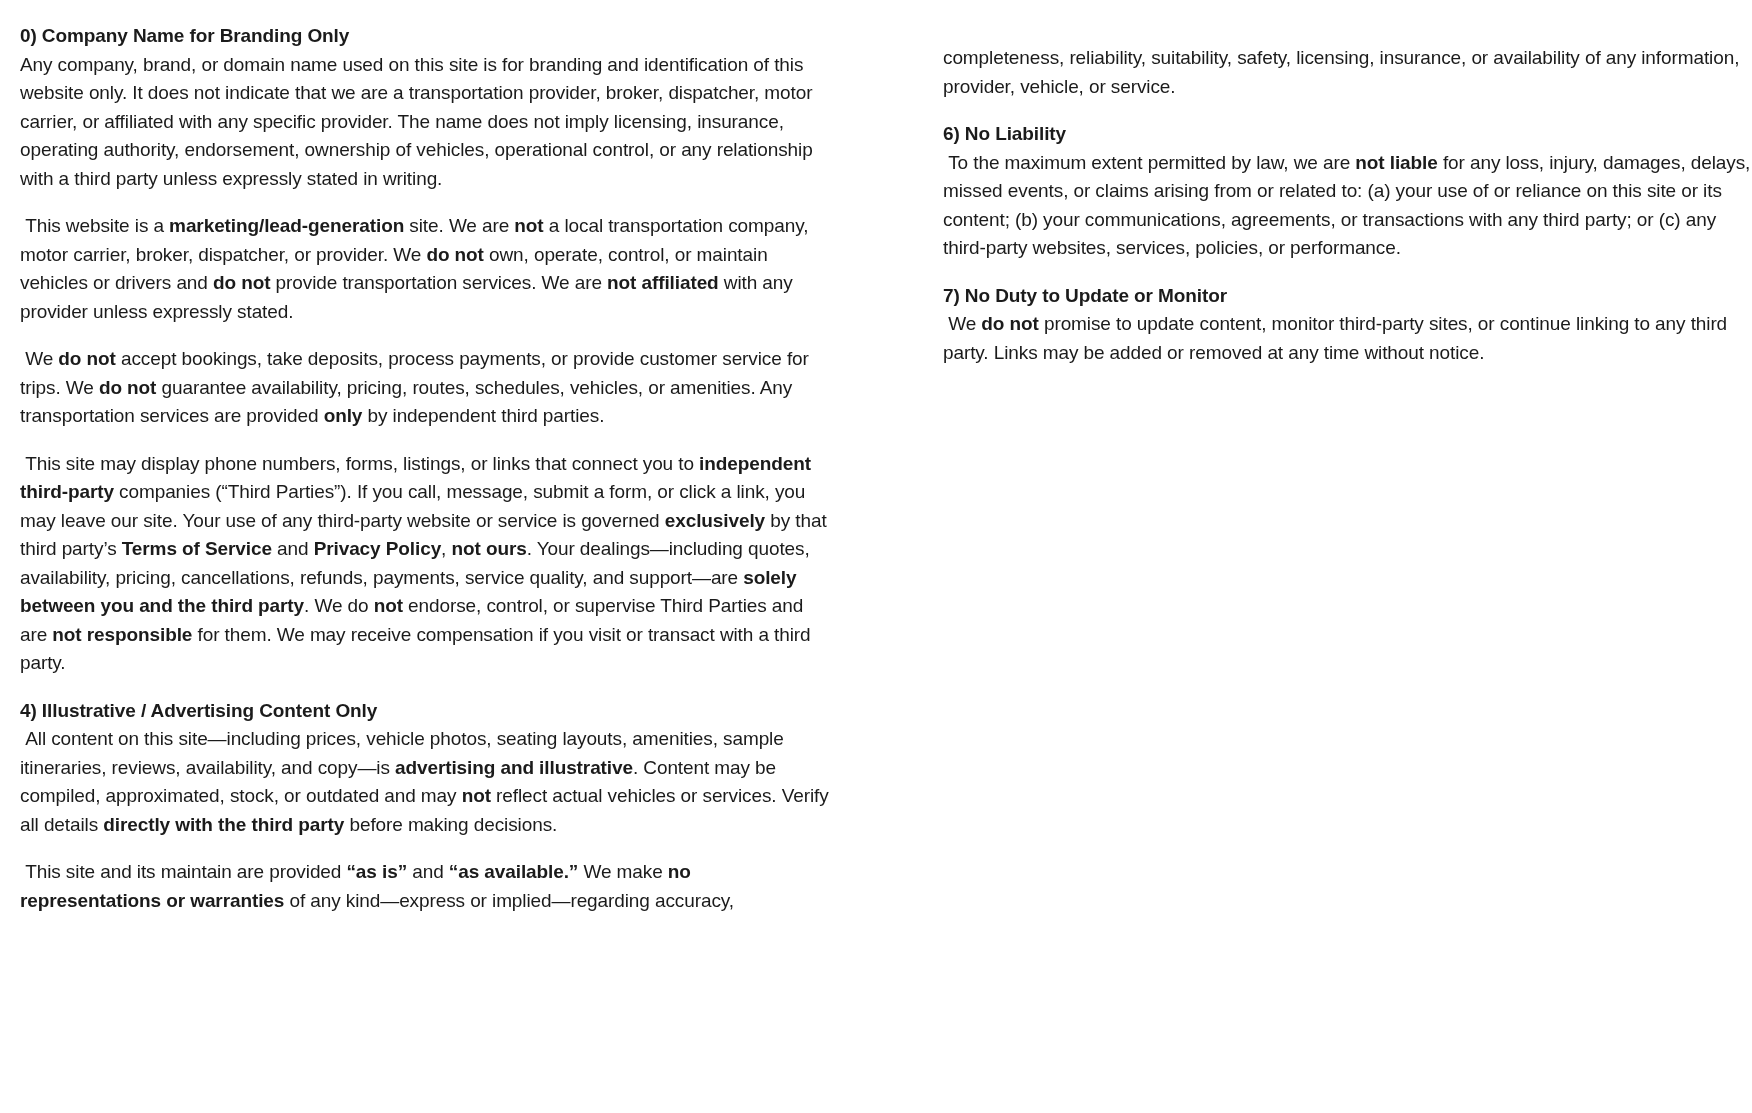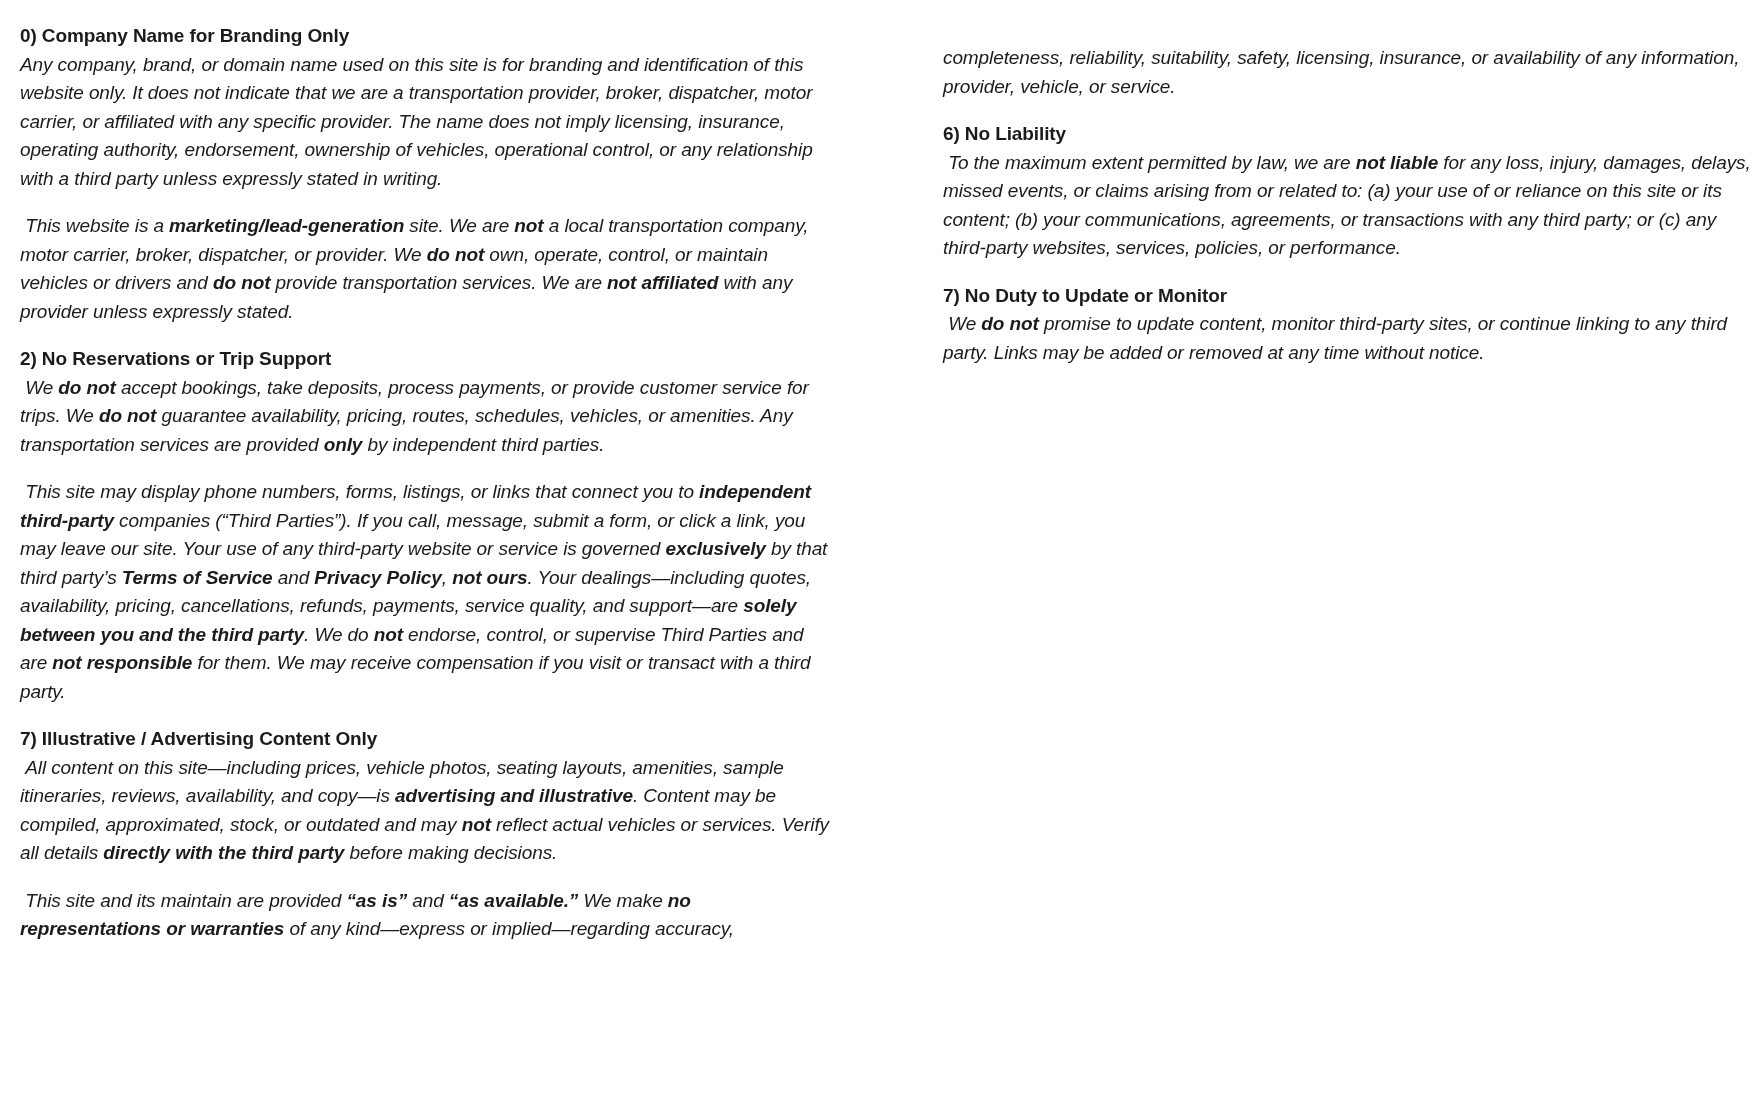--- a/index.html
+++ b/index.html
@@ -32,47 +32,45 @@
     padding-top: 22px;
   }
   .sec {
     margin: 0 0 19px 0;
   }
   .sec-heading {
     font-weight: 700;
   }
   .sec-body {
     white-space: pre-wrap; 
-    font-style: italic;
   }
   .b {
     font-weight: 700;
   }
 </style>
 </head>
 <body style="background: rgb(255, 255, 255); color: rgb(27, 27, 27);">
 
 <main class="page">
   <div class="col">
       <section class="sec">
         <div class="sec-heading">0) Company Name for Branding Only</div>
         <div class="sec-body"><span>Any company, brand, or domain name used on this site is for branding and identification of this website only. It does not indicate that we are a transportation provider, broker, dispatcher, motor carrier, or affiliated with any specific provider. The name does not imply licensing, insurance, operating authority, endorsement, ownership of vehicles, operational control, or any relationship with a third party unless expressly stated in writing.</span></div>
       </section>
       <section class="sec">
         <div class="sec-body"><span> This website is a </span><span class="b">marketing/lead-generation</span><span> site. We are </span><span class="b">not</span><span> a local transportation company, motor carrier, broker, dispatcher, or provider. We </span><span class="b">do not</span><span> own, operate, control, or maintain vehicles or drivers and </span><span class="b">do not</span><span> provide transportation services. We are </span><span class="b">not affiliated</span><span> with any provider unless expressly stated.</span></div>
       </section>
       <section class="sec">
-        <div class="sec-heading">2) No Reservations or Trip Support</div>
         <div class="sec-body"><span> We </span><span class="b">do not</span><span> accept bookings, take deposits, process payments, or provide customer service for trips. We </span><span class="b">do not</span><span> guarantee availability, pricing, routes, schedules, vehicles, or amenities. Any transportation services are provided </span><span class="b">only</span><span> by independent third parties.</span></div>
       </section>
       <section class="sec">
         <div class="sec-body"><span> This site may display phone numbers, forms, listings, or links that connect you to </span><span class="b">independent third-party</span><span> companies (“Third Parties”). If you call, message, submit a form, or click a link, you may leave our site. Your use of any third-party website or service is governed </span><span class="b">exclusively</span><span> by that third party’s </span><span class="b">Terms of Service</span><span> and </span><span class="b">Privacy Policy</span><span>, </span><span class="b">not ours</span><span>. Your dealings—including quotes, availability, pricing, cancellations, refunds, payments, service quality, and support—are </span><span class="b">solely between you and the third party</span><span>. We do </span><span class="b">not</span><span> endorse, control, or supervise Third Parties and are </span><span class="b">not responsible</span><span> for them. We may receive compensation if you visit or transact with a third party.</span></div>
       </section>
       <section class="sec">
-        <div class="sec-heading">7) Illustrative / Advertising Content Only</div>
+        <div class="sec-heading">4) Illustrative / Advertising Content Only</div>
         <div class="sec-body"><span> All content on this site—including prices, vehicle photos, seating layouts, amenities, sample itineraries, reviews, availability, and copy—is </span><span class="b">advertising and illustrative</span><span>. Content may be compiled, approximated, stock, or outdated and may </span><span class="b">not</span><span> reflect actual vehicles or services. Verify all details </span><span class="b">directly with the third party</span><span> before making decisions.</span></div>
       </section>
       <section class="sec">
         <div class="sec-body"><span> This site and its maintain are provided </span><span class="b">“as is”</span><span> and </span><span class="b">“as available.”</span><span> We make </span><span class="b">no representations or warranties</span><span> of any kind—express or implied—regarding accuracy,</span></div>
       </section>
     </div>
   <div class="col">
       <section class="sec">
         <div class="sec-body"><span>completeness, reliability, suitability, safety, licensing, insurance, or availability of any information, provider, vehicle, or service.</span></div>
       </section>

